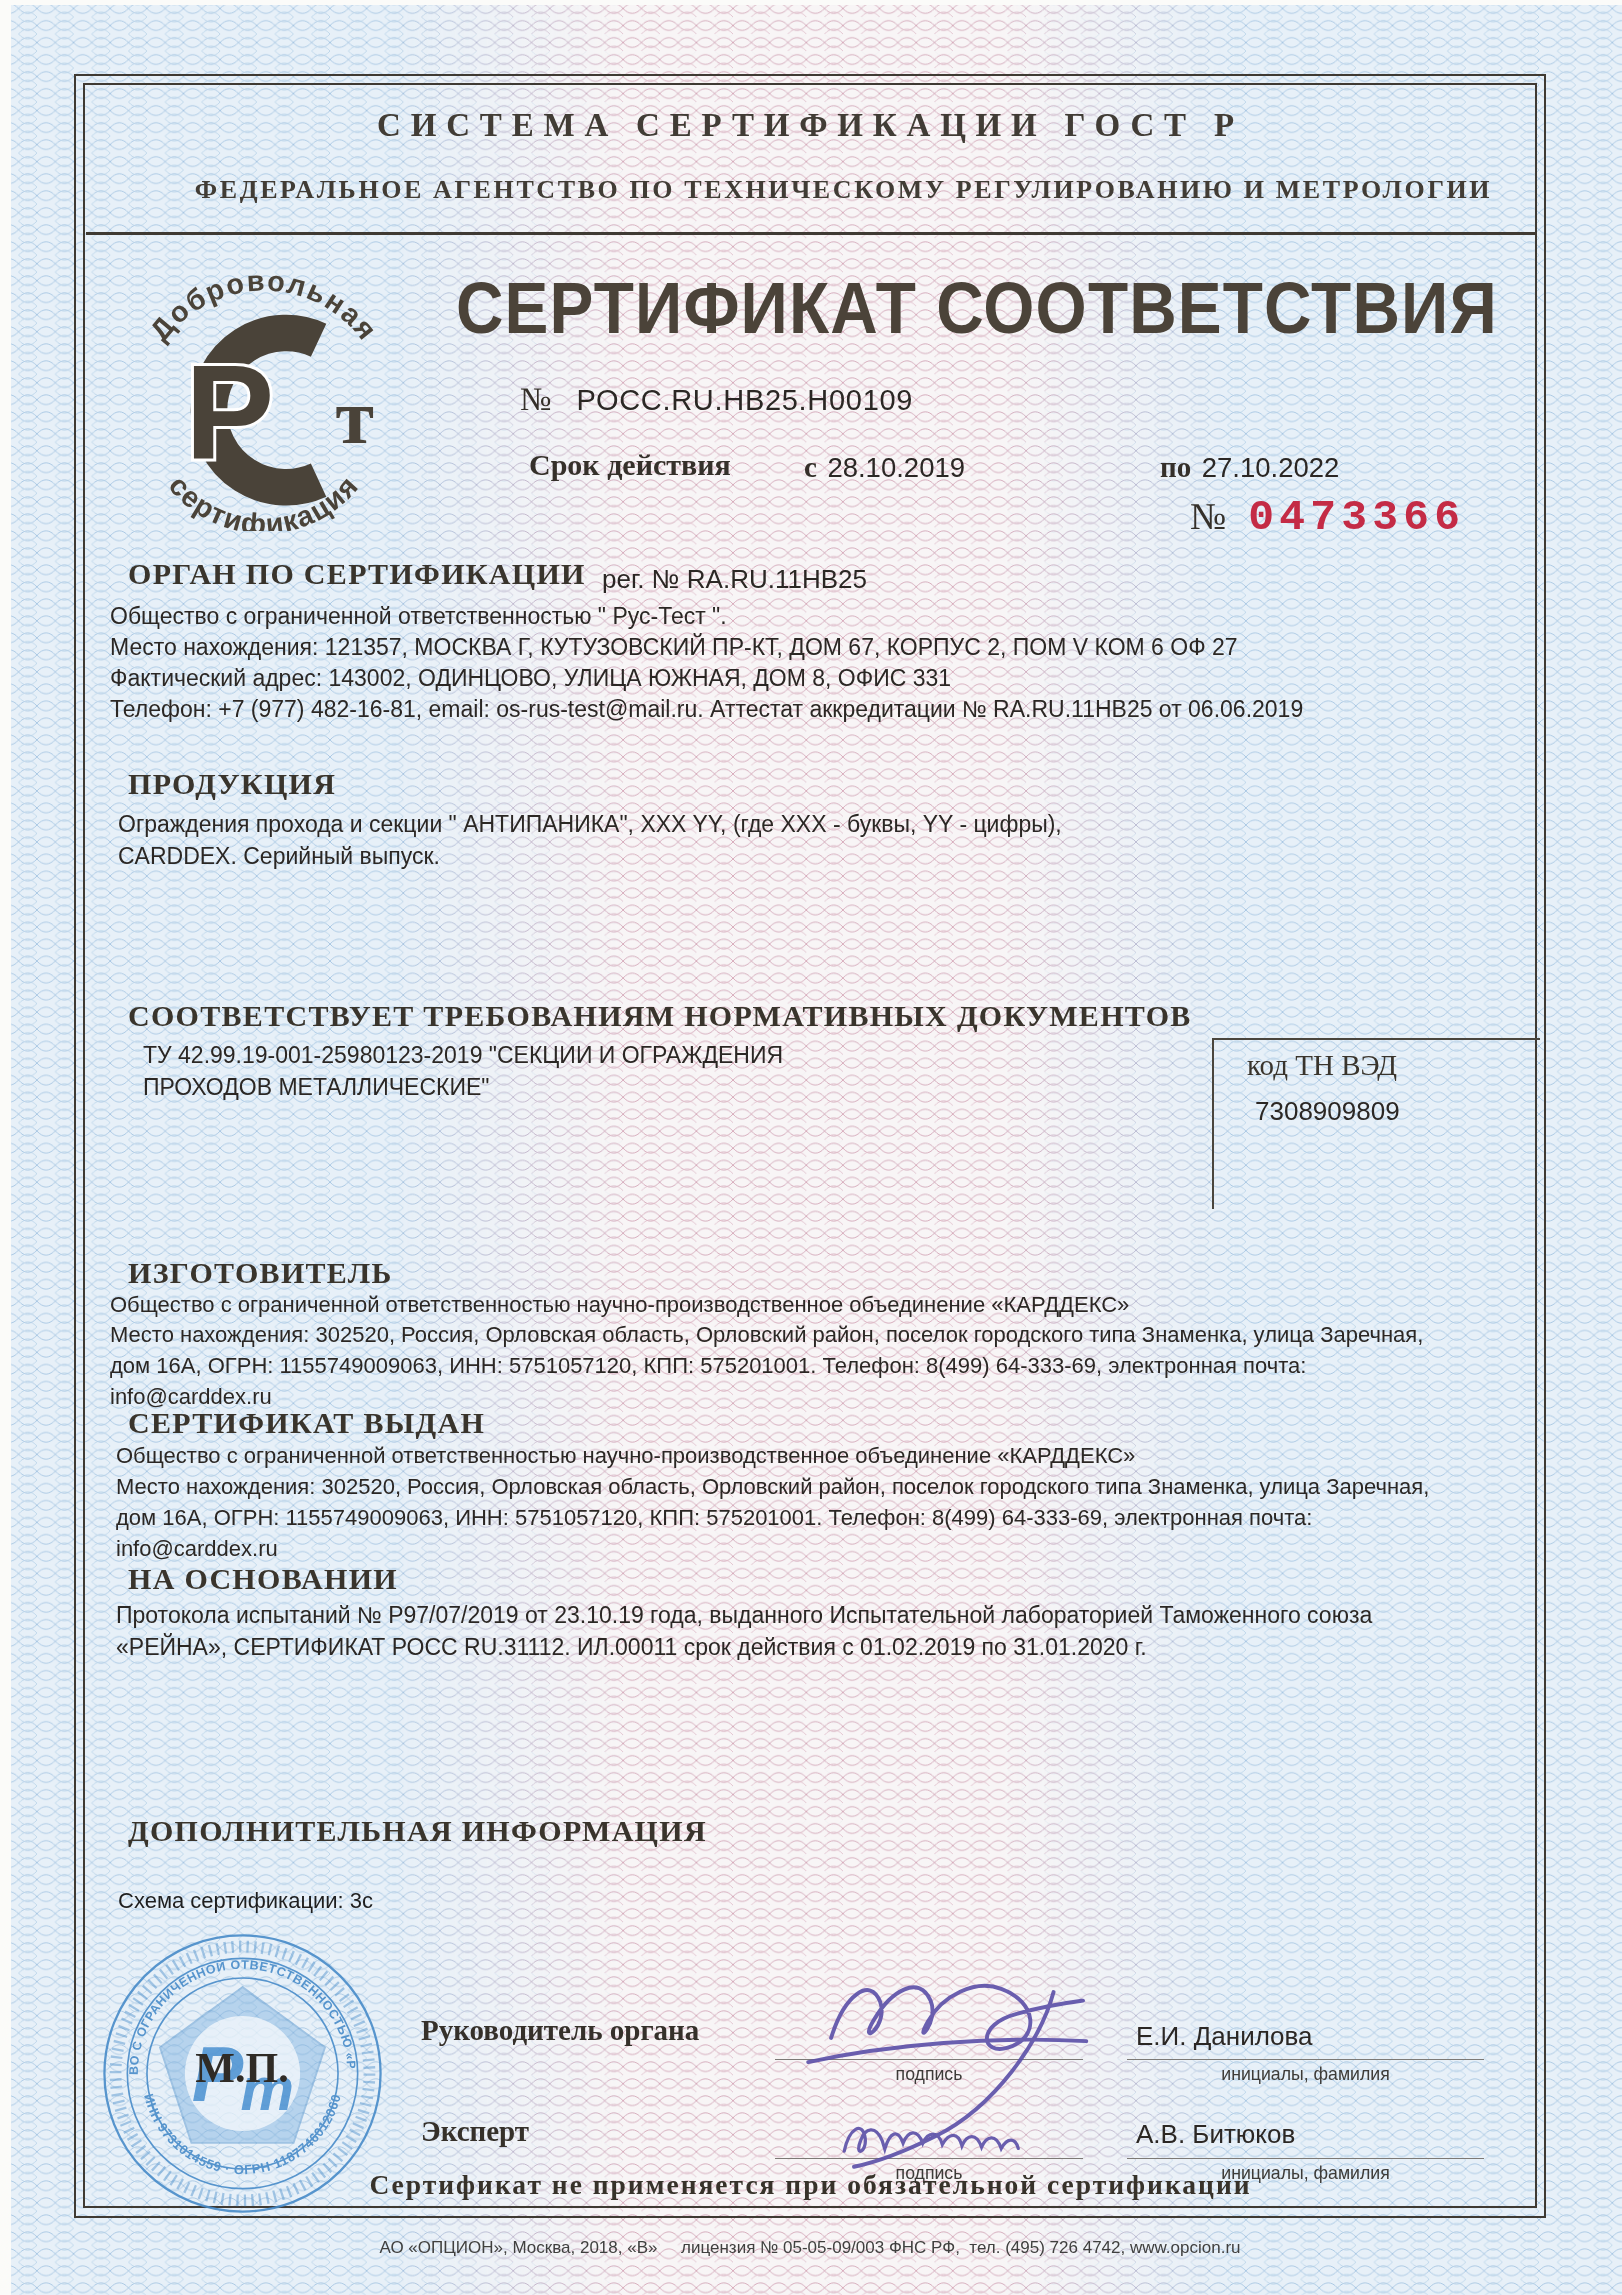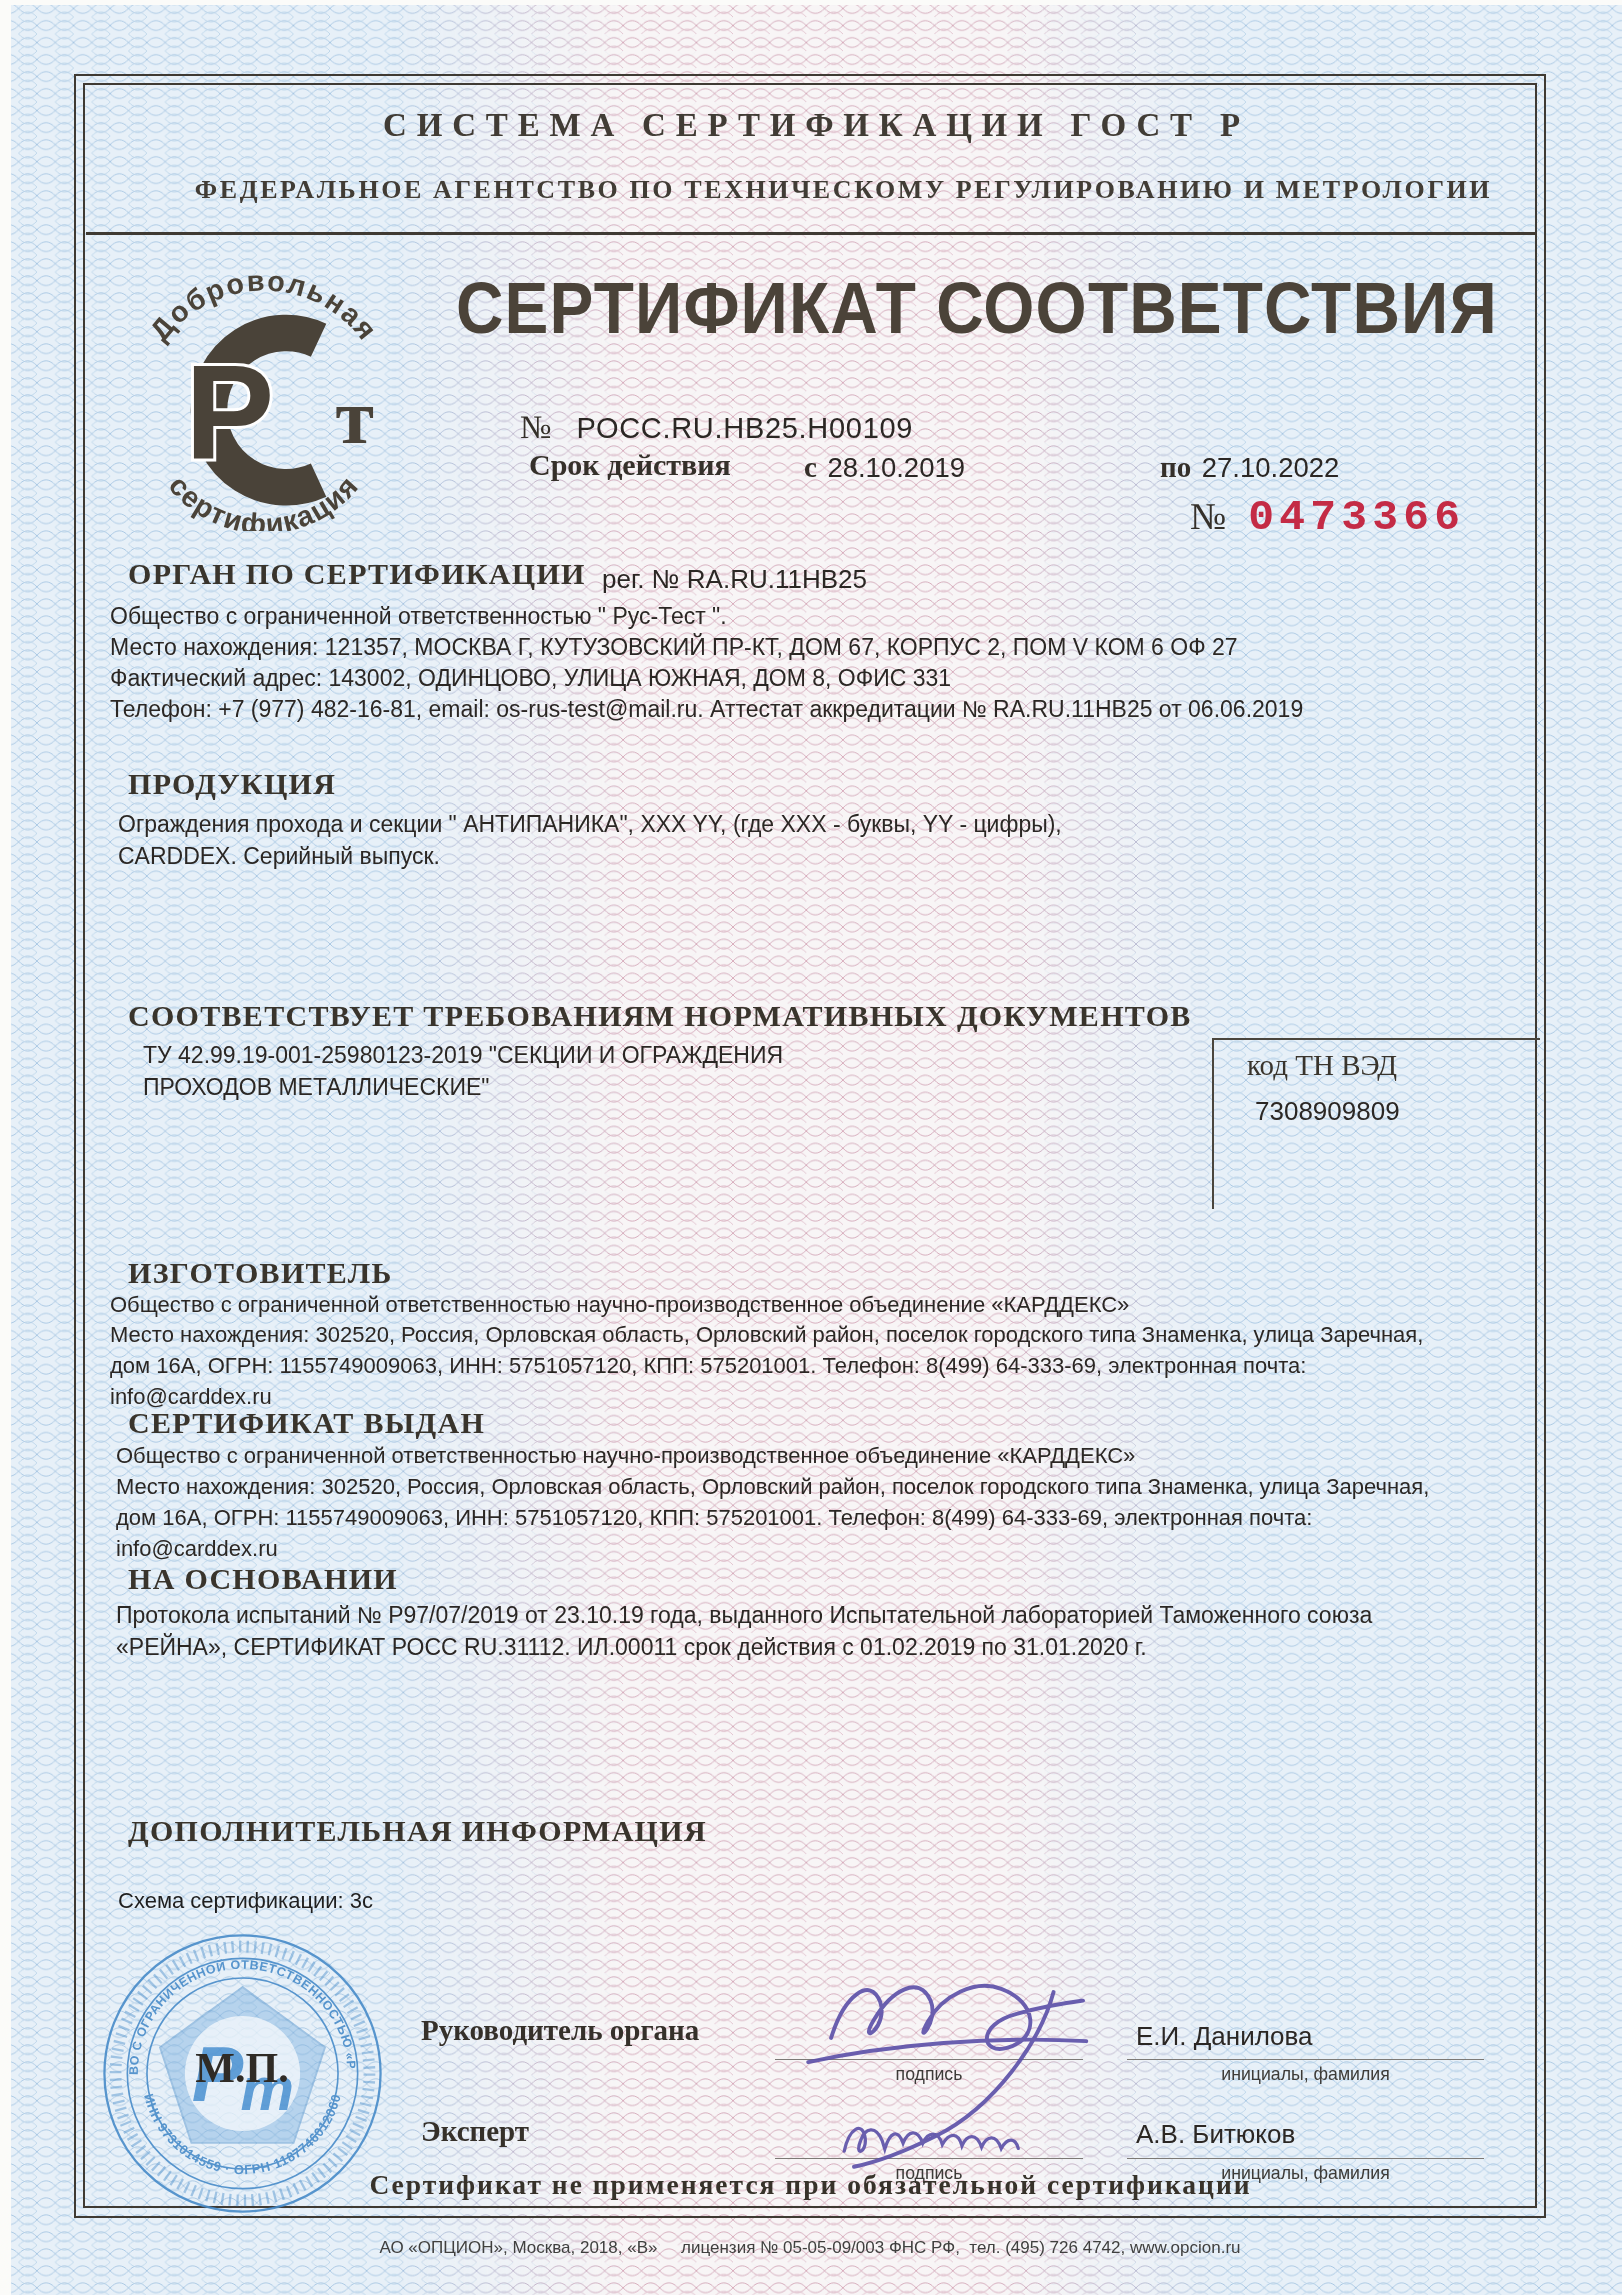--- a/index.html
+++ b/index.html
@@ -10,27 +10,27 @@
   .sec-h{position:absolute;left:128px;font-family:"Liberation Serif",serif;font-weight:bold;
          font-size:30px;letter-spacing:1.3px;color:#39342c;white-space:nowrap;line-height:1;}
   .body-line{position:absolute;font-size:23px;color:#2b2724;white-space:nowrap;line-height:1;}
   .sig-line{position:absolute;height:1.3px;background:#7d7a76;}
   .cap{position:absolute;font-size:17.7px;color:#3d3b38;text-align:center;line-height:1;}
   #frame-outer{position:absolute;left:74px;top:74px;width:1472px;height:2144px;
                border:2px solid #3f3a33;box-sizing:border-box;}
   #frame-inner{position:absolute;left:83px;top:83px;width:1454px;height:2125px;
                border:2.6px solid #3f3a33;box-sizing:border-box;}
   #hdr-divider{position:absolute;left:86px;top:232px;width:1449px;height:2.6px;background:#3f3a33;}
-  #hdr-system{left:92px;top:109px;width:1449px;text-align:center;font-weight:bold;
+  #hdr-system{left:86px;top:109px;width:1449px;text-align:center;font-weight:bold;
               font-size:33px;letter-spacing:9.8px;color:#413c35;}
   #hdr-agency{left:86px;top:177px;width:1449px;text-align:center;font-weight:bold;
               font-size:26px;letter-spacing:2.6px;color:#413c35;padding-left:33px;}
   #title{left:399px;top:271px;width:1139px;text-align:center;font-weight:bold;font-size:73px;
          letter-spacing:1.3px;color:#4b4339;transform:scaleX(.9);transform-origin:center;}
-  #no-row{left:520px;top:383px;margin-top:28px;}
+  #no-row{left:520px;top:383px;}
   #no-row .lbl{font-family:"Liberation Serif",serif;font-size:33px;color:#35302a;}
   #no-row .val{font-size:29px;letter-spacing:0.7px;margin-left:25px;color:#2b2724;}
   #valid-label{left:529px;top:450px;font-weight:bold;font-size:30px;color:#35302a;}
   #valid-from{left:804px;top:453px;}
   #valid-to{left:1160px;top:453px;}
   .vlbl{font-family:"Liberation Serif",serif;font-weight:bold;font-size:29px;color:#35302a;}
   .vdate{font-size:27.5px;margin-left:10.5px;color:#2b2724;}
   #blank-no{left:1190px;top:496px;}
   #blank-no .lbl{font-family:"Liberation Serif",serif;font-size:38px;color:#35302a;}
   #blank-no .val{font-family:"Liberation Mono",monospace;font-weight:bold;font-size:43px;

